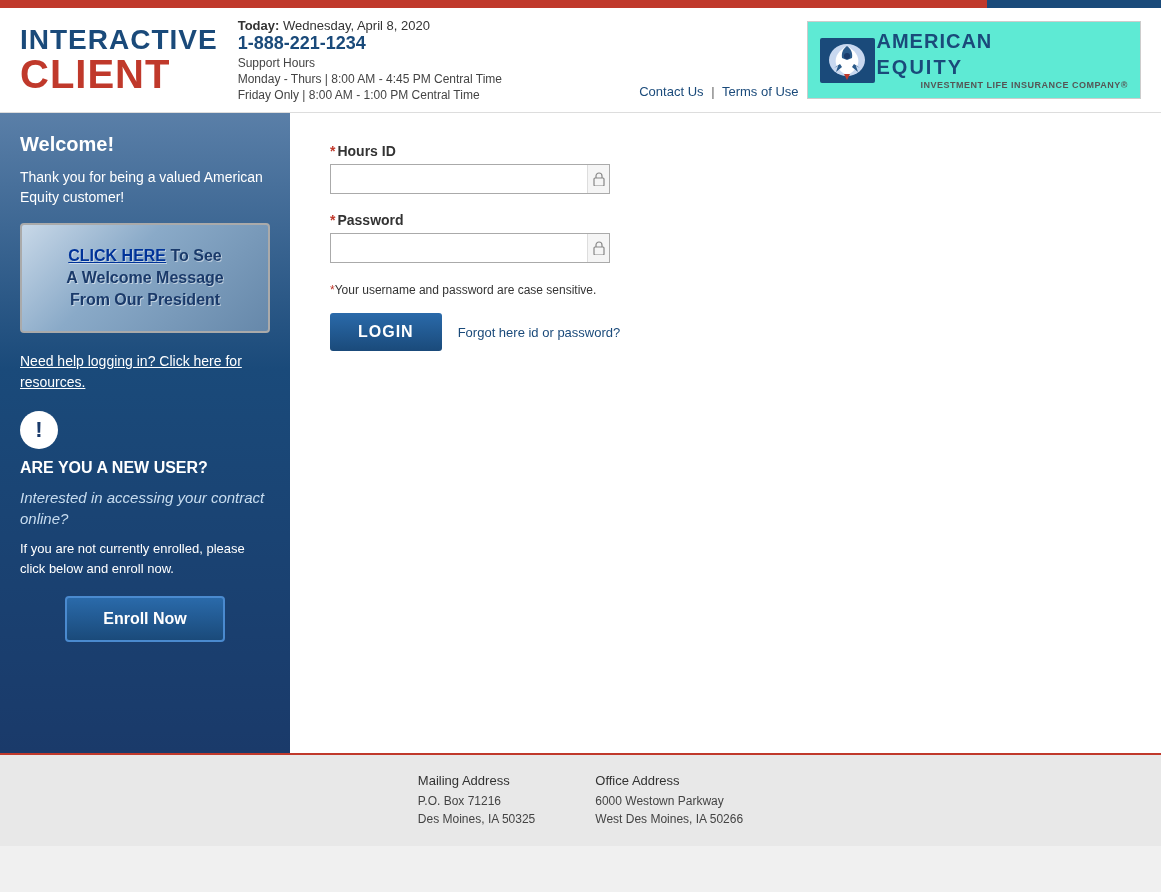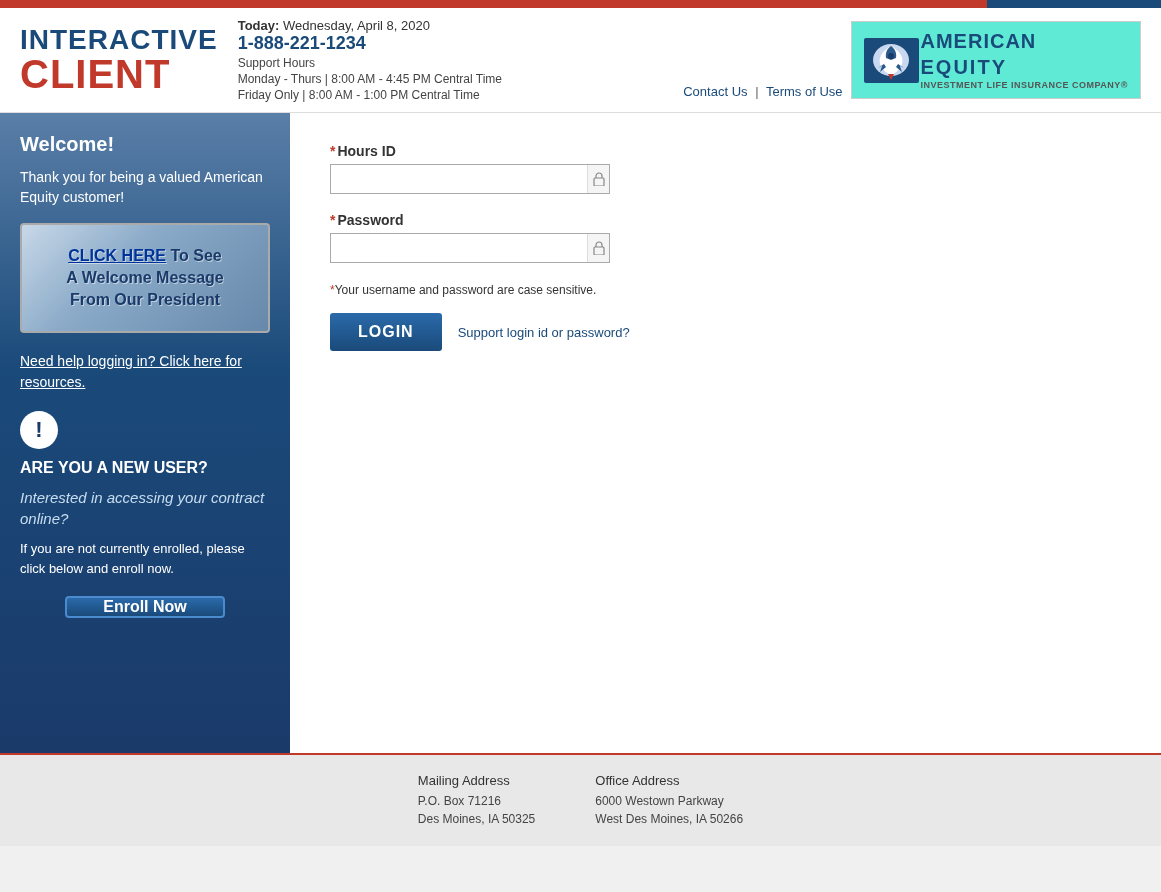--- a/index.html
+++ b/index.html
@@ -100,20 +100,21 @@
     }
     .ae-logo-text .equity {
       font-size: 20px;
       font-weight: 900;
       letter-spacing: 2px;
     }
     .ae-logo-text .sub {
       font-size: 9px;
       letter-spacing: 0.5px;
       color: #555;
+      margin-left: 44px;
     }
 
     
     .main-content {
       display: flex;
       background: #ffffff;
       min-height: 640px;
     }
 
     
@@ -203,21 +204,21 @@
       line-height: 1.5;
     }
     .enroll-btn {
       display: block;
       width: 160px;
       background: linear-gradient(to bottom, #2a6aaa, #1a4a7a);
       color: #fff;
       font-size: 16px;
       font-weight: bold;
       text-align: center;
-      padding: 0 20px;
+      padding: 12px 20px;
       border: none;
       border-radius: 4px;
       cursor: pointer;
       margin: 0 auto;
       border: 2px solid #4a8acf;
     }
 
     
     .login-area {
       flex: 1;
@@ -434,21 +435,21 @@
         </div>
       </div>
     </div>
 
     <div class="case-sensitive">
       <span class="req">*</span><span>Your username and password are case sensitive.</span>
     </div>
 
     <div class="login-actions">
       <button class="login-btn">LOGIN</button>
-      <a class="forgot-link" href="#">Support login id or password?</a>
+      <a class="forgot-link" href="#">Forgot here id or password?</a>
     </div>
   </div>
 </div>
 
 <div class="footer">
   <div class="footer-addresses">
     <div class="footer-address-block">
       <div class="addr-title">Mailing Address</div>
       <div class="addr-line">P.O. Box 71216</div>
       <div class="addr-line">Des Moines, IA 50325</div>

